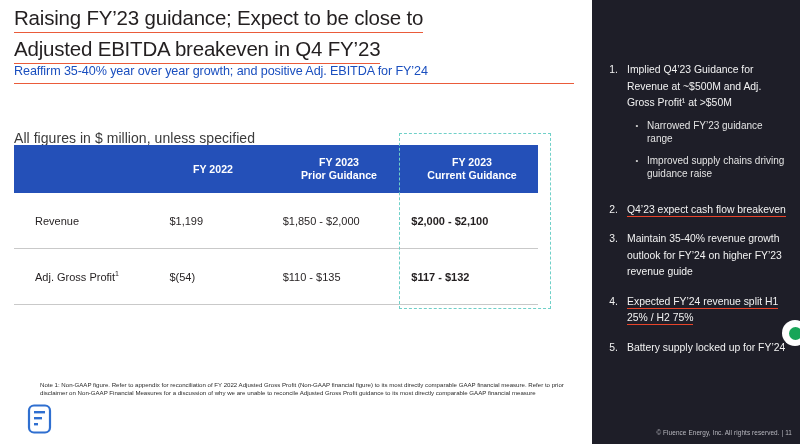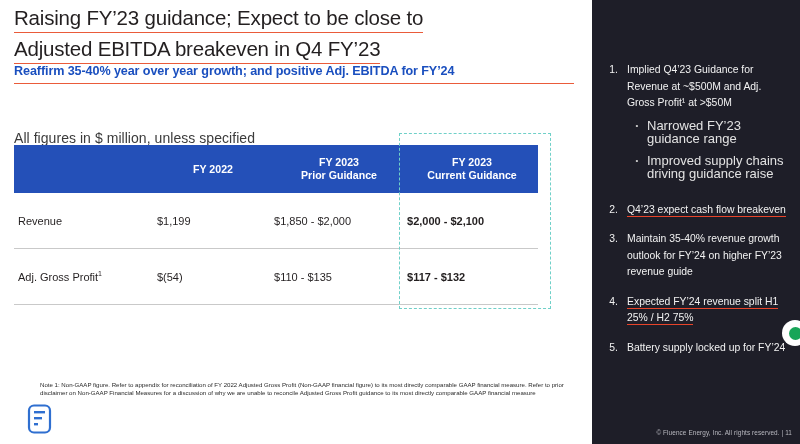--- a/index.html
+++ b/index.html
@@ -18,21 +18,21 @@
   .title-line{
     font-size:20.5px;line-height:26px;color:#231f20;font-weight:400;
     letter-spacing:-0.2px;white-space:nowrap;
     border-bottom:1.6px solid #ea5b3a;
     display:inline-block;padding-bottom:1px;
   }
   .title-line.l2{margin-top:3px;}
 
   .subtitle{
     position:absolute;left:14px;top:64px;width:560px;
-    font-size:12.6px;font-weight:bold;color:#1a4fbf;letter-spacing:-0.1px;
+    font-size:12.6px;font-weight:normal;color:#1a4fbf;letter-spacing:-0.1px;
     border-bottom:1.6px solid #ea5b3a;padding-bottom:5px;white-space:nowrap;
   }
 
   .figs-note{
     position:absolute;left:14px;top:130px;
     font-size:14px;color:#3b3b3b;letter-spacing:0.05px;
   }
 
   
   .tbl{position:absolute;left:14px;top:145px;width:524px;}
@@ -44,21 +44,21 @@
   }
   .c0{width:140px;}
   .c1{width:118px;}
   .c2{width:134px;}
   .c3{width:132px;font-weight:bold;}
   .tbl-row{
     display:flex;align-items:center;height:55px;
     border-bottom:1px solid #c9c9c9;
   }
   .tbl-row .cell{font-size:11px;color:#231f20;text-align:left;}
-  .tbl-row .cell.lab{text-align:left;padding-left:4px;}
+  .tbl-row .cell.lab{text-align:left;padding-left:4px;margin-left:17px;}
   .sup{font-size:7px;vertical-align:super;}
 
   .dash-box{
     position:absolute;left:399px;top:133px;width:152px;height:176px;
     border:1.8px dashed #6fd0c8;box-sizing:border-box;pointer-events:none;
   }
 
   .footnote{
     position:absolute;left:40px;top:381px;width:540px;
     font-size:6.1px;line-height:8.2px;color:#2a2a2a;
@@ -86,21 +86,21 @@
     border-bottom:1.6px solid #e8442a;
     display:inline;
     box-decoration-break:clone;-webkit-box-decoration-break:clone;
     padding-bottom:1px;
   }
   .subul{margin:7px 0 2px 0;padding:0;list-style:none;}
   .subli{display:flex;margin-bottom:9px;}
   .subli .dot{
     width:20px;flex:none;color:#cfcfcf;font-size:8px;line-height:13px;text-align:center;
   }
-  .subli .stxt{color:#e3e3e3;font-size:13px;line-height:13px;width:138px;}
+  .subli .stxt{color:#e3e3e3;font-size:10px;line-height:13px;width:138px;}
 
   .copyright{
     position:absolute;left:0;right:8px;bottom:8px;text-align:right;
     color:#b9b9c0;font-size:6.4px;letter-spacing:0.1px;
   }
   .badge{
     position:absolute;right:-8px;top:320px;width:26px;height:26px;border-radius:50%;
     background:#ffffff;display:flex;align-items:center;justify-content:center;
   }
   .badge .inner{width:13px;height:13px;border-radius:50%;background:#18a558;}

